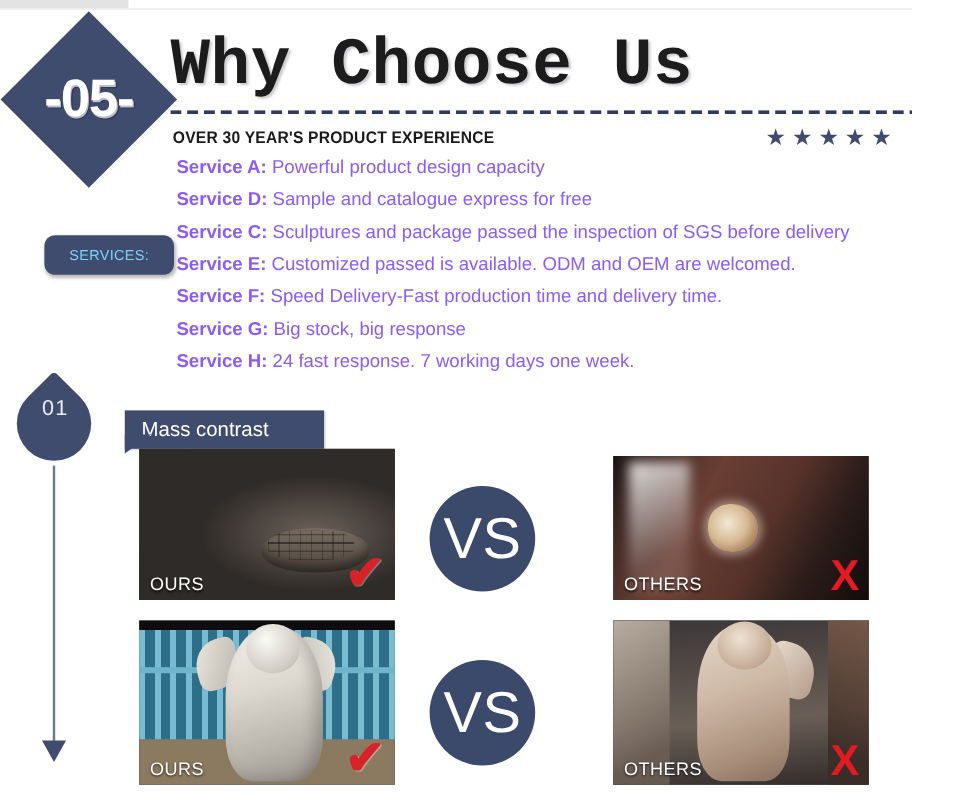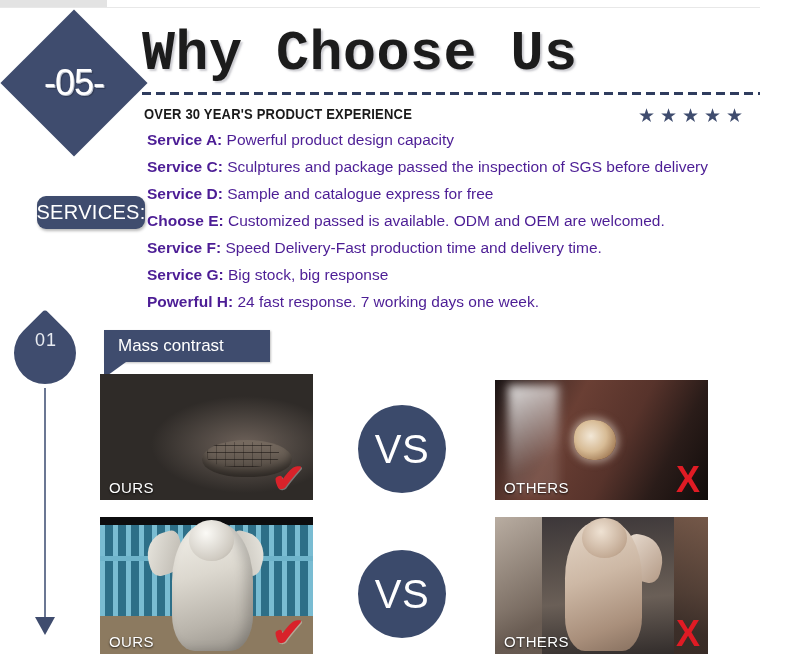--- a/index.html
+++ b/index.html
@@ -30,22 +30,22 @@
     width: 104px; height: 104px;
     background: #3f4c6e;
     transform: rotate(45deg);
   }
   .diamond-num {
     position: absolute; left: 22px; top: 17px;
     width: 104px; height: 104px;
     display: flex; align-items: center; justify-content: center;
     color: #ffffff;
     font-family: "Liberation Sans", sans-serif;
-    font-weight: normal;
-    font-size: 36px;
+    font-weight: bold;
+    font-size: 44px;
     letter-spacing: -1px;
     text-shadow: 1px 1px 0 #b9bfcd, 2px 2px 1px rgba(0,0,0,0.25);
   }
 
   .title {
     position: absolute; left: 142px; top: 12px;
     font-family: Liberation Mono, monospace;
     font-weight: bold;
     font-size: 55px;
     line-height: 58px;
@@ -75,29 +75,29 @@
   .stars { position: absolute; left: 638px; top: 93px; display: flex; gap: 4px; }
   .star { width: 18px; height: 18px; color: #3f4c6e; font-size: 19px; line-height: 18px; }
 
   
   .services-badge {
     position: absolute; left: 37px; top: 196px;
     width: 108px; height: 33px;
     background: #3f4c6e;
     border-radius: 9px;
     display: flex; align-items: center; justify-content: center;
-    color: #ffffff; font-size: 20px; letter-spacing: 0.3px;
+    color: #7dd3fc; font-size: 12px; letter-spacing: 0.3px;
     box-shadow: 1px 2px 3px rgba(0,0,0,0.28);
   }
 
   
   .service-list { position: absolute; left: 147px; top: 126px; width: 620px; }
   .service-row {
     height: 27px; line-height: 27px;
-    font-size: 15.5px; color: #4c1d95;
+    font-size: 15.5px; color: #8b5cf6;
     white-space: nowrap;
   }
   .service-row .lbl { font-weight: bold; }
   .service-row .txt { font-weight: normal; }
 
   
   .drop-wrap { position: absolute; left: 8px; top: 314px; width: 76px; height: 345px; }
   .drop {
     position: absolute; left: 6px; top: 8px;
     width: 62px; height: 62px;
@@ -118,39 +118,40 @@
   .drop-foot {
     position: absolute; left: 27px; top: 303px;
     width: 0; height: 0;
     border-left: 10px solid transparent;
     border-right: 10px solid transparent;
     border-top: 18px solid #3f4c6e;
   }
 
   
   .mc-banner {
-    position: absolute; left: 104px; top: 330px;
+    position: absolute; left: 104px; top: 342px;
     width: 166px; height: 32px;
     background: #3f4c6e;
     display: flex; align-items: center; padding-left: 14px;
     color: #fff; font-size: 17px;
     box-shadow: 1px 1px 2px rgba(0,0,0,0.25);
   }
   .mc-tail {
     position: absolute; left: 104px; top: 362px;
     width: 0; height: 0;
     border-top: 16px solid #3f4c6e;
     border-right: 22px solid transparent;
   }
 
   
   .photo {
     position: absolute;
     overflow: hidden;
     background: #333;
+    margin-left: 16px;
   }
   .photo .cap {
     position: absolute; left: 9px; bottom: 4px;
     color: #ffffff; font-size: 15px; letter-spacing: 0.4px;
     text-shadow: 0 1px 2px rgba(0,0,0,0.8);
     z-index: 6;
   }
   .mark { position: absolute; right: 8px; bottom: 2px; z-index: 6; }
   .mark.tick {
     font-size: 40px; line-height: 40px; color: #d8222a; font-weight: bold;
@@ -274,21 +275,21 @@
     opacity:.9;
   }
 
   
   .vs {
     position: absolute;
     width: 88px; height: 88px;
     border-radius: 50%;
     background: #3b4a6b;
     display: flex; align-items: center; justify-content: center;
-    color: #ffffff; font-size: 40px; letter-spacing: 0.5px;
+    color: #ffffff; font-size: 48px; letter-spacing: 0.5px;
   }
 </style>
 </head>
 <body>
 
 <div id="page">
 
   <div class="top-strip">
     <div class="bar-fill"></div>
     <div class="bar-line"></div>
@@ -314,41 +315,41 @@
   </div>
 
   <div class="services-badge">SERVICES:</div>
 
   <div class="service-list">
     <div class="service-row">
       <span class="lbl">Service A:</span>
       <span class="txt">Powerful product design capacity</span>
     </div>
     <div class="service-row">
+      <span class="lbl">Service D:</span>
+      <span class="txt">Sample and catalogue express for free</span>
+    </div>
+    <div class="service-row">
       <span class="lbl">Service C:</span>
       <span class="txt">Sculptures and package passed the inspection of SGS before delivery</span>
     </div>
     <div class="service-row">
-      <span class="lbl">Service D:</span>
-      <span class="txt">Sample and catalogue express for free</span>
-    </div>
-    <div class="service-row">
-      <span class="lbl">Choose E:</span>
+      <span class="lbl">Service E:</span>
       <span class="txt">Customized passed is available. ODM and OEM are welcomed.</span>
     </div>
     <div class="service-row">
       <span class="lbl">Service F:</span>
       <span class="txt">Speed Delivery-Fast production time and delivery time.</span>
     </div>
     <div class="service-row">
       <span class="lbl">Service G:</span>
       <span class="txt">Big stock, big response</span>
     </div>
     <div class="service-row">
-      <span class="lbl">Powerful H:</span>
+      <span class="lbl">Service H:</span>
       <span class="txt">24 fast response. 7 working days one week.</span>
     </div>
   </div>
 
   <div class="drop-wrap">
     <div class="drop"></div>
     <div class="drop-label">01</div>
     <div class="drop-stem"></div>
     <div class="drop-foot"></div>
   </div>

